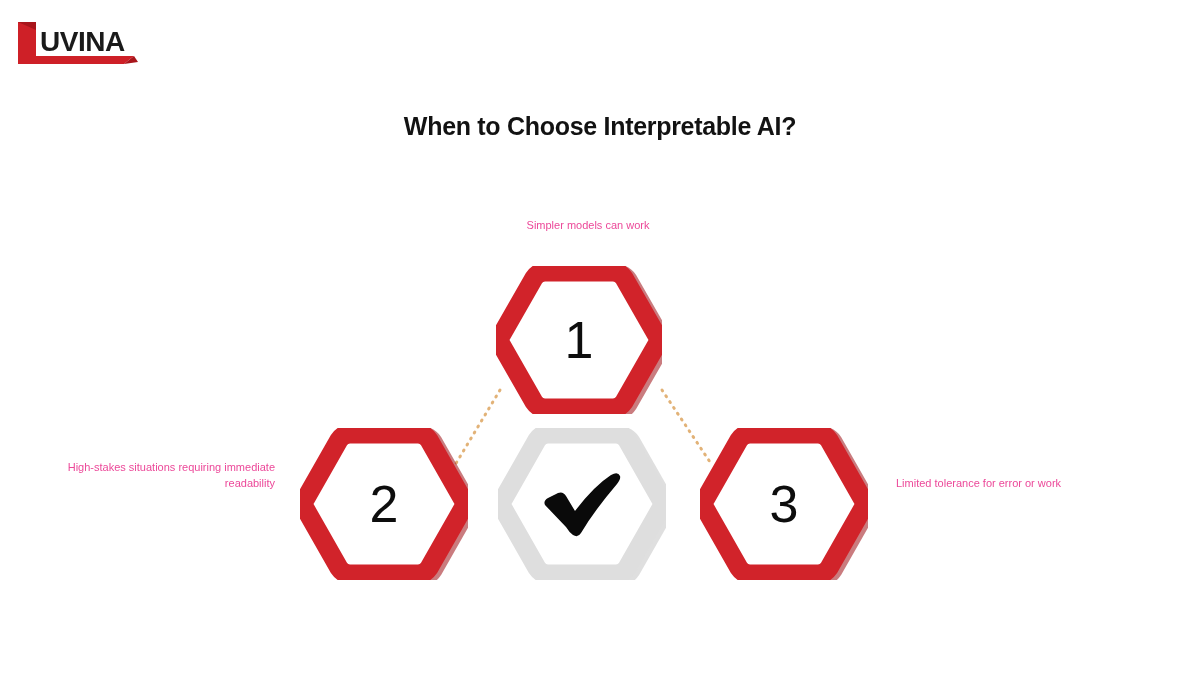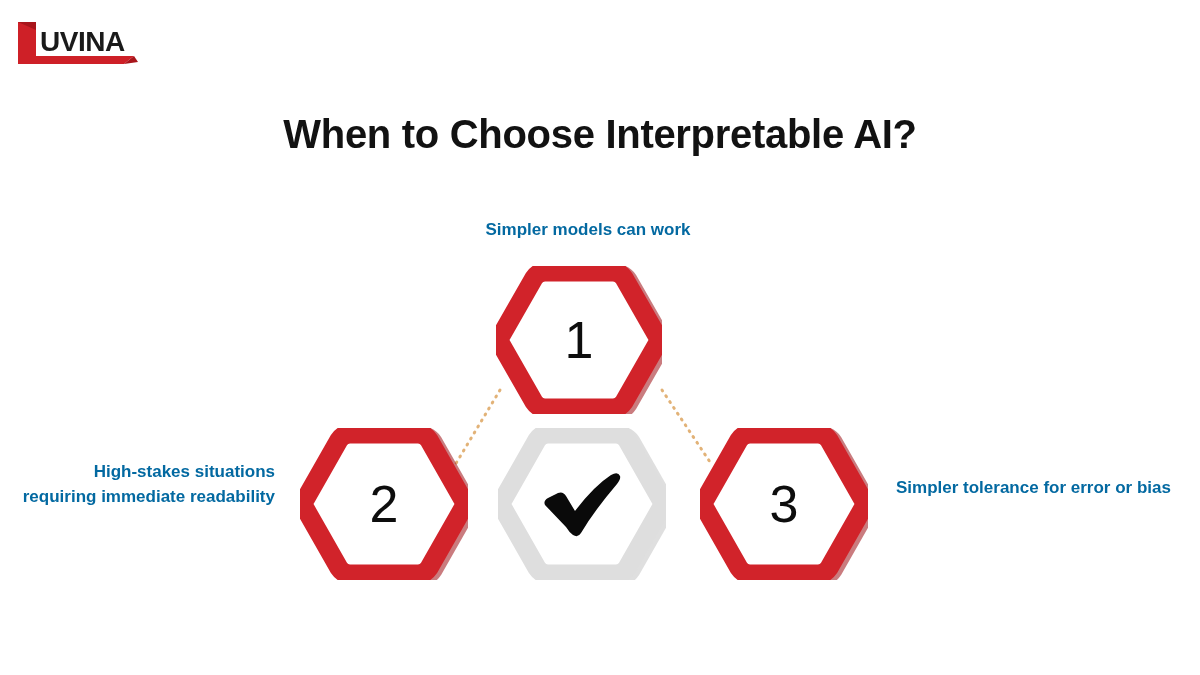--- a/index.html
+++ b/index.html
@@ -27,21 +27,21 @@
   }
   #logo svg { display: block; }
 
   
   #page-title {
     position: absolute;
     left: 0;
     top: 112px;
     width: 1200px;
     text-align: center;
-    font-size: 40px;
+    font-size: 25px;
     font-weight: bold;
     letter-spacing: -0.3px;
     color: #121212;
   }
 
   
   #stage {
     position: absolute;
     left: 0;
     top: 0;
@@ -86,24 +86,24 @@
     left: 0; top: 0;
     width: 100%; height: 100%;
     display: flex;
     align-items: center;
     justify-content: center;
   }
 
   
   .caption {
     position: absolute;
-    font-size: 17px;
-    font-weight: bold;
+    font-size: 11px;
+    font-weight: normal;
     line-height: 1.45;
-    color: #0369a1;
+    color: #ec4899;
   }
   #caption-top {
     left: 388px;
     top: 218px;
     width: 400px;
     text-align: center;
   }
   #caption-left {
     left: 20px;
     top: 460px;
@@ -184,13 +184,13 @@
       </svg>
     </div>
   </div>
 
 </div>
 
 <div class="caption" id="caption-top">Simpler models can work</div>
 
 <div class="caption" id="caption-left">High-stakes situations requiring immediate readability</div>
 
-<div class="caption" id="caption-right">Simpler tolerance for error or bias</div>
+<div class="caption" id="caption-right">Limited tolerance for error or work</div>
 
 </body></html>

